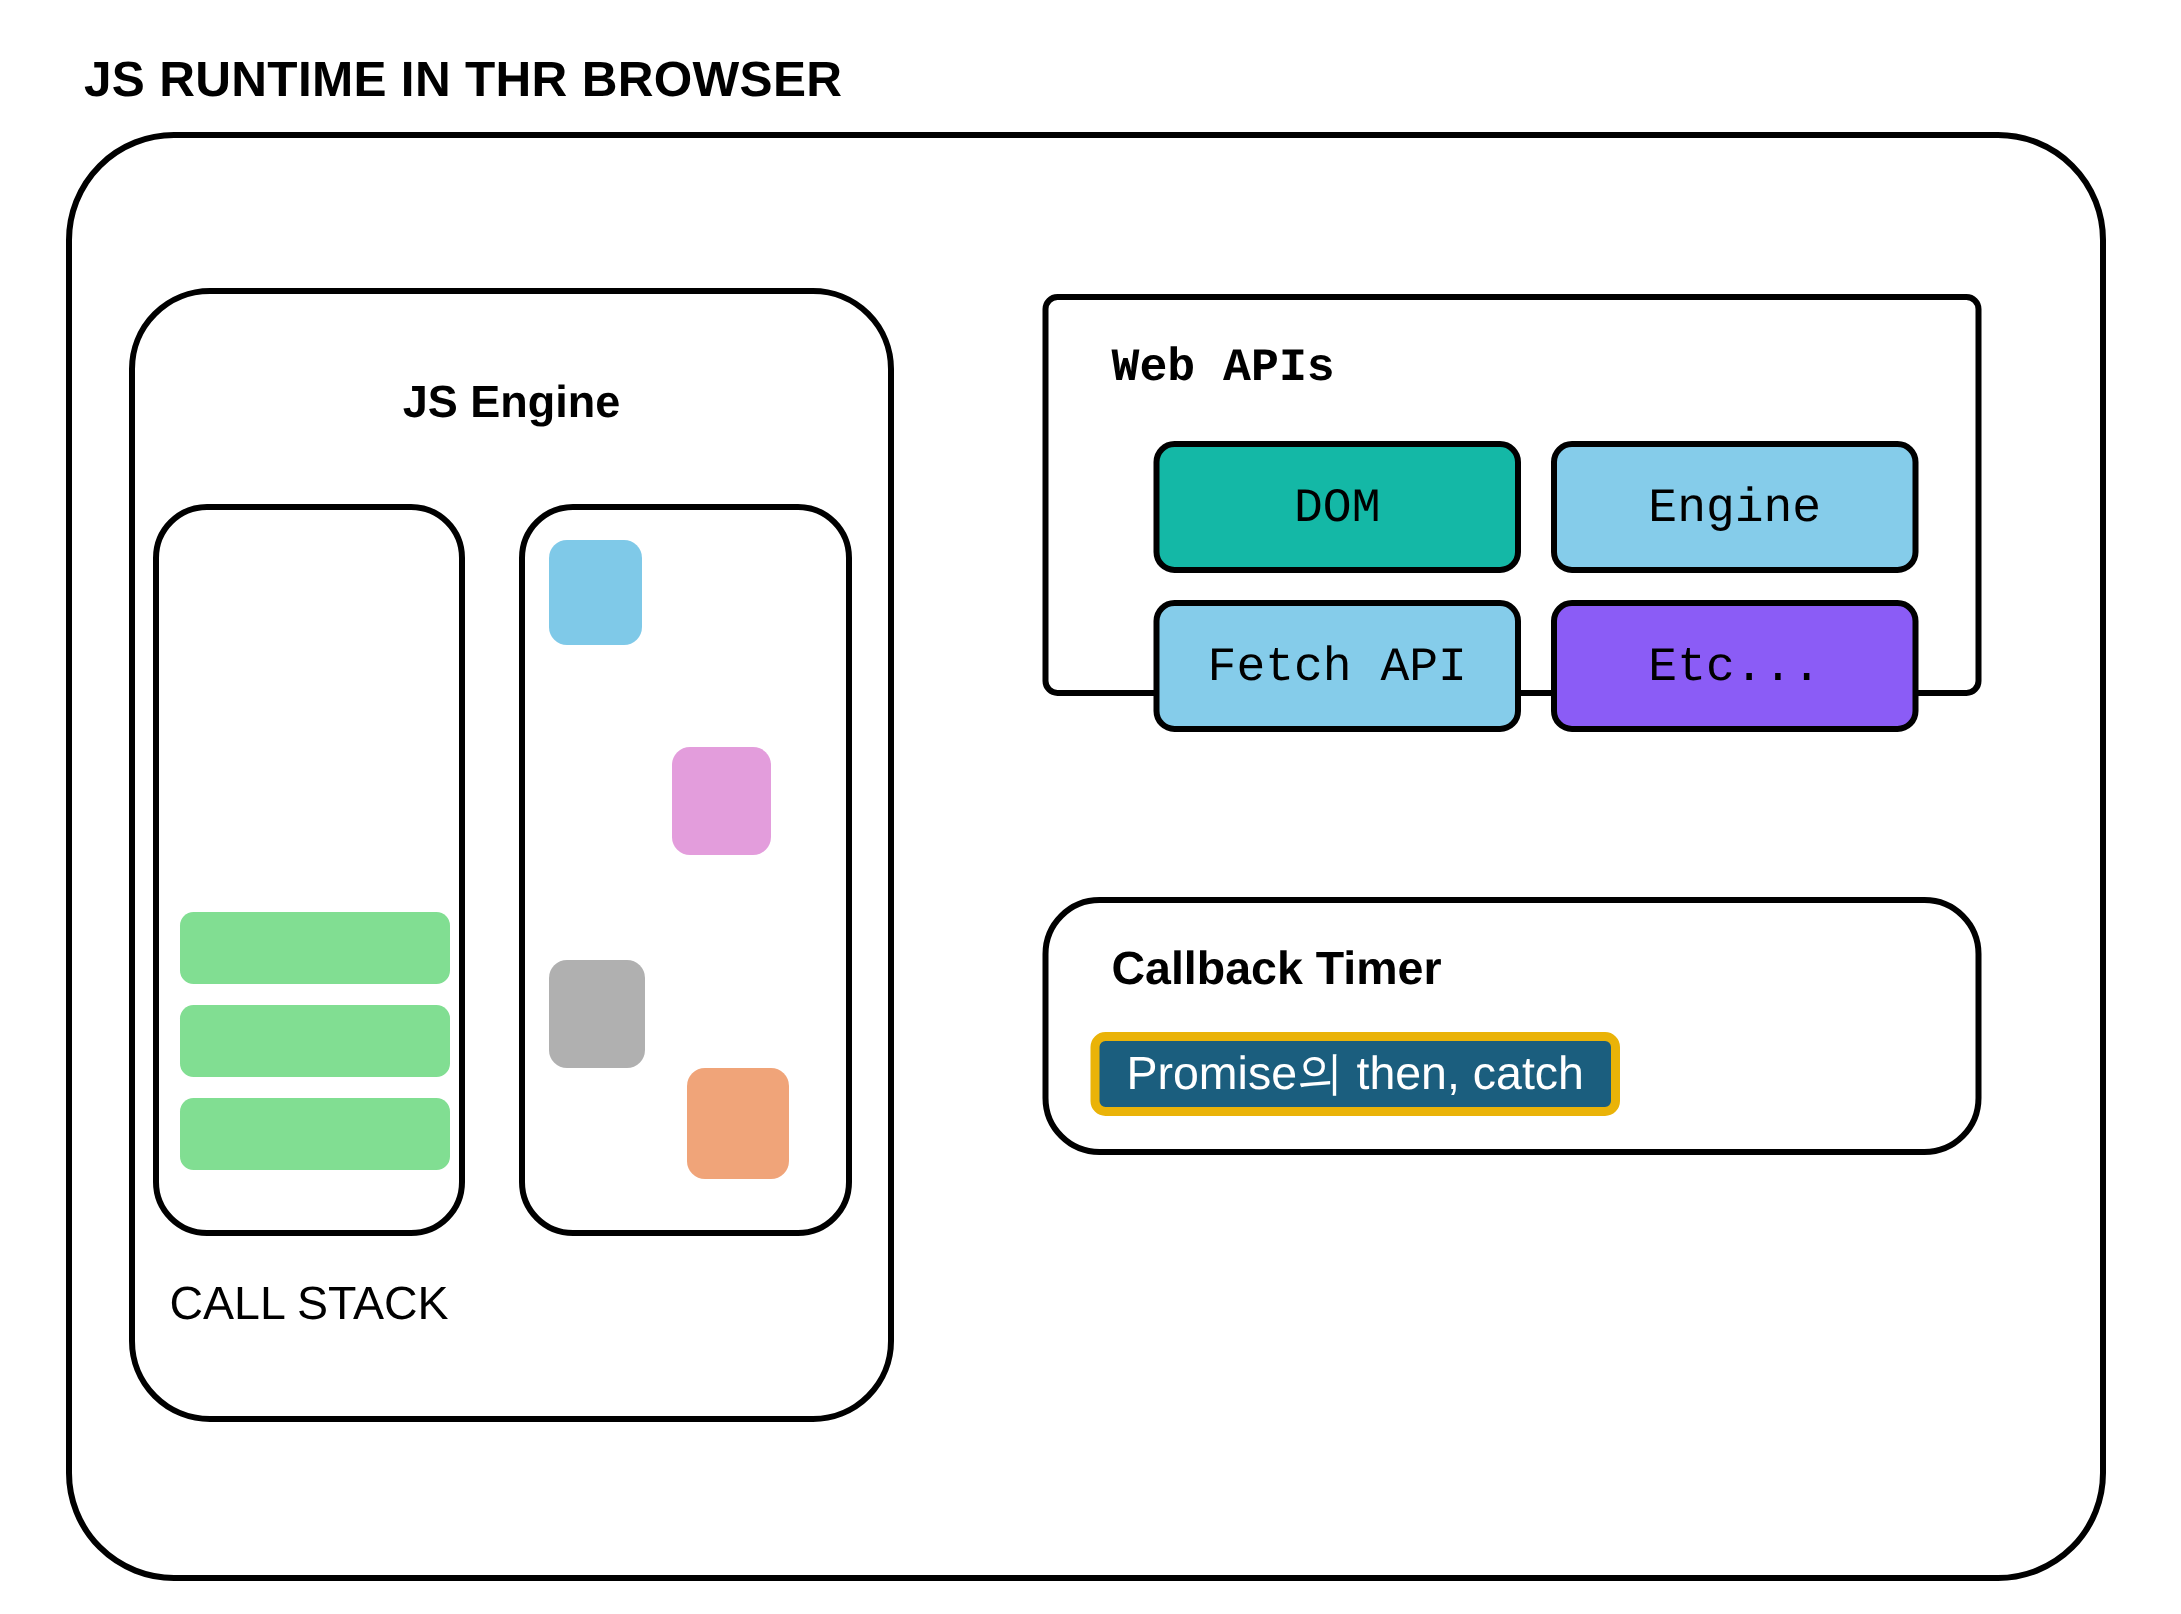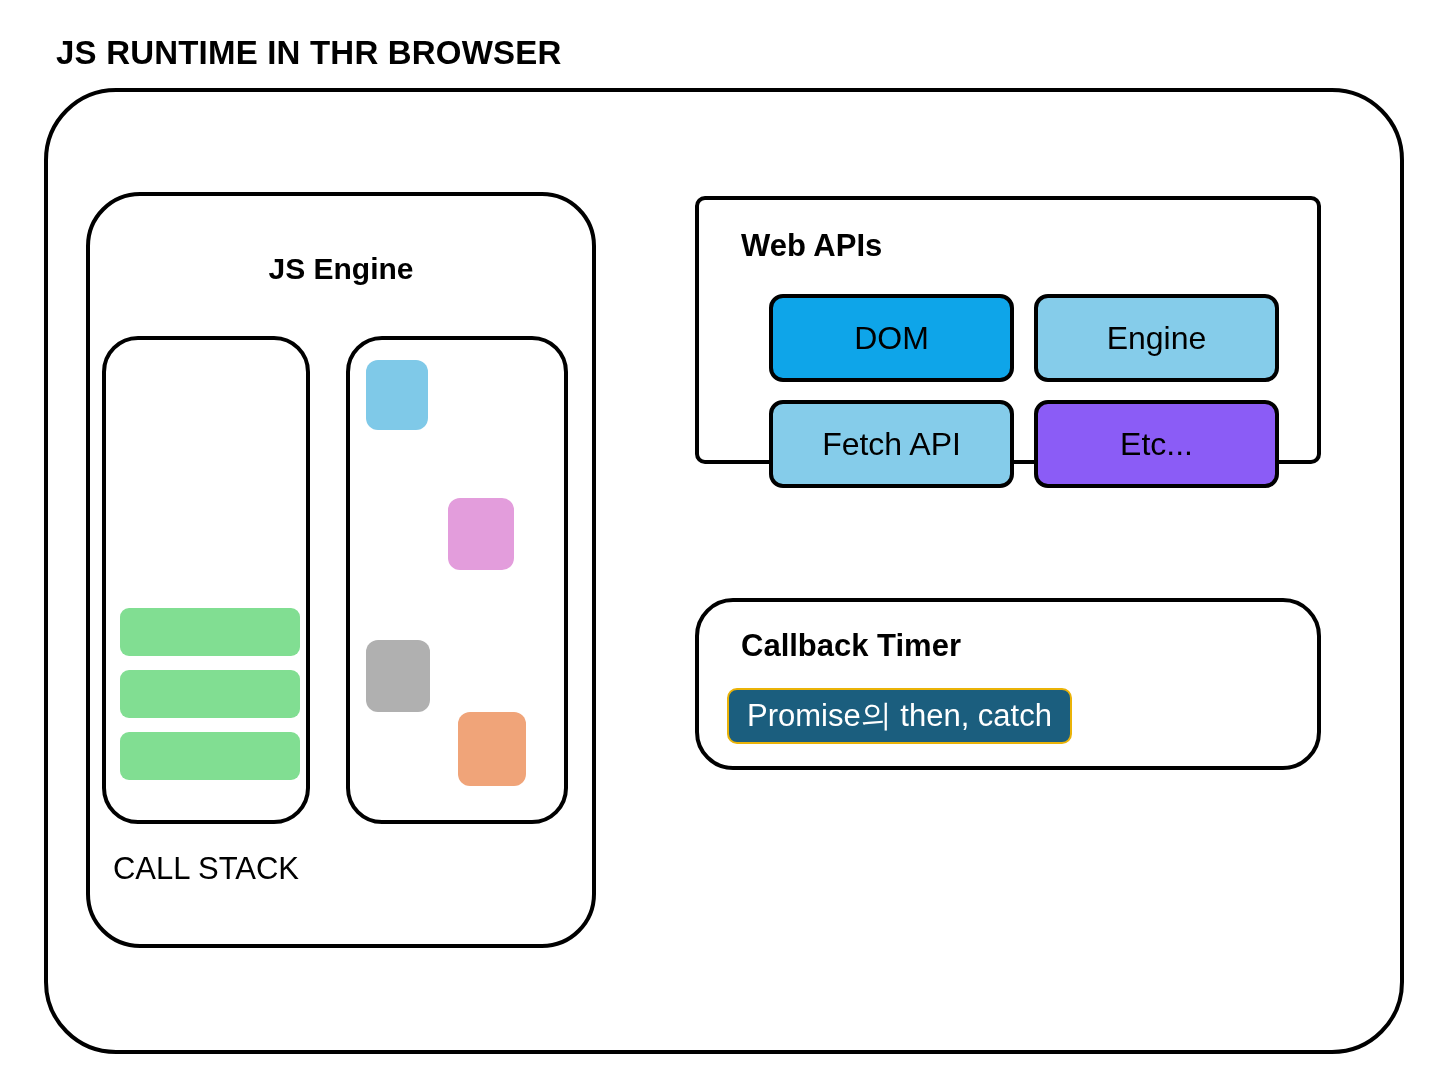--- a/index.html
+++ b/index.html
@@ -119,20 +119,21 @@
     border-radius: 12px;
   }
 
   
   #web-apis-panel {
     left: 695px;
     top: 196px;
     width: 626px;
     height: 268px;
     border-radius: 10px;
+    font-family: Liberation Mono, monospace;
   }
   #web-apis-title {
     position: absolute;
     left: 42px;
     top: 28px;
     font-size: 31px;
     font-weight: bold;
     color: #000000;
   }
   #web-apis-grid {
@@ -173,21 +174,21 @@
     font-weight: bold;
     color: #000000;
   }
   #callback-queue-items {
     position: absolute;
     left: 28px;
     top: 86px;
   }
   .queue-item {
     box-sizing: border-box;
-    border: 2px solid #eab308;
+    border: 6px solid #eab308;
     border-radius: 10px;
     height: 56px;
     padding: 0 18px;
     display: inline-flex;
     align-items: center;
     font-size: 31px;
     color: #ffffff;
   }
 </style>
 </head>
@@ -213,21 +214,21 @@
   <div class="column-box" id="heap-box">
       <div class="heap-object" style="left: 16px; top: 20px; width: 62px; height: 70px; background: rgb(127, 201, 232);"></div>
       <div class="heap-object" style="left: 98px; top: 158px; width: 66px; height: 72px; background: rgb(227, 157, 220);"></div>
       <div class="heap-object" style="left: 16px; top: 300px; width: 64px; height: 72px; background: rgb(176, 176, 176);"></div>
       <div class="heap-object" style="left: 108px; top: 372px; width: 68px; height: 74px; background: rgb(240, 164, 121);"></div>
     </div>
 
   <div class="panel" id="web-apis-panel">
     <div id="web-apis-title">Web APIs</div>
     <div id="web-apis-grid">
-        <div class="api-box" style="background: #0ea5e9;">
+        <div class="api-box" style="background: #14b8a6;">
           <span>DOM</span>
         </div>
         <div class="api-box" style="background: rgb(133, 204, 234);">
           <span>Engine</span>
         </div>
         <div class="api-box" style="background: rgb(133, 204, 234);">
           <span>Fetch API</span>
         </div>
         <div class="api-box" style="background: #8b5cf6;">
           <span>Etc...</span>

